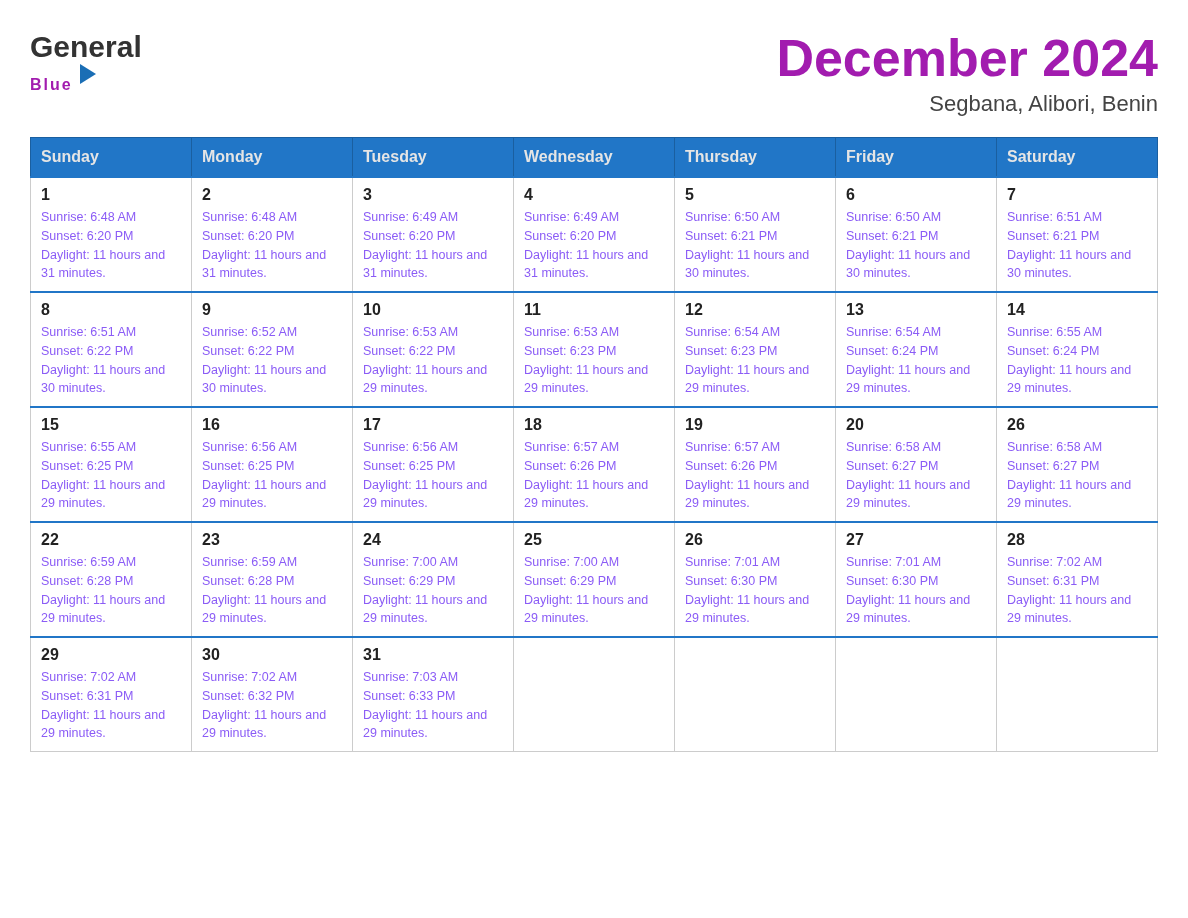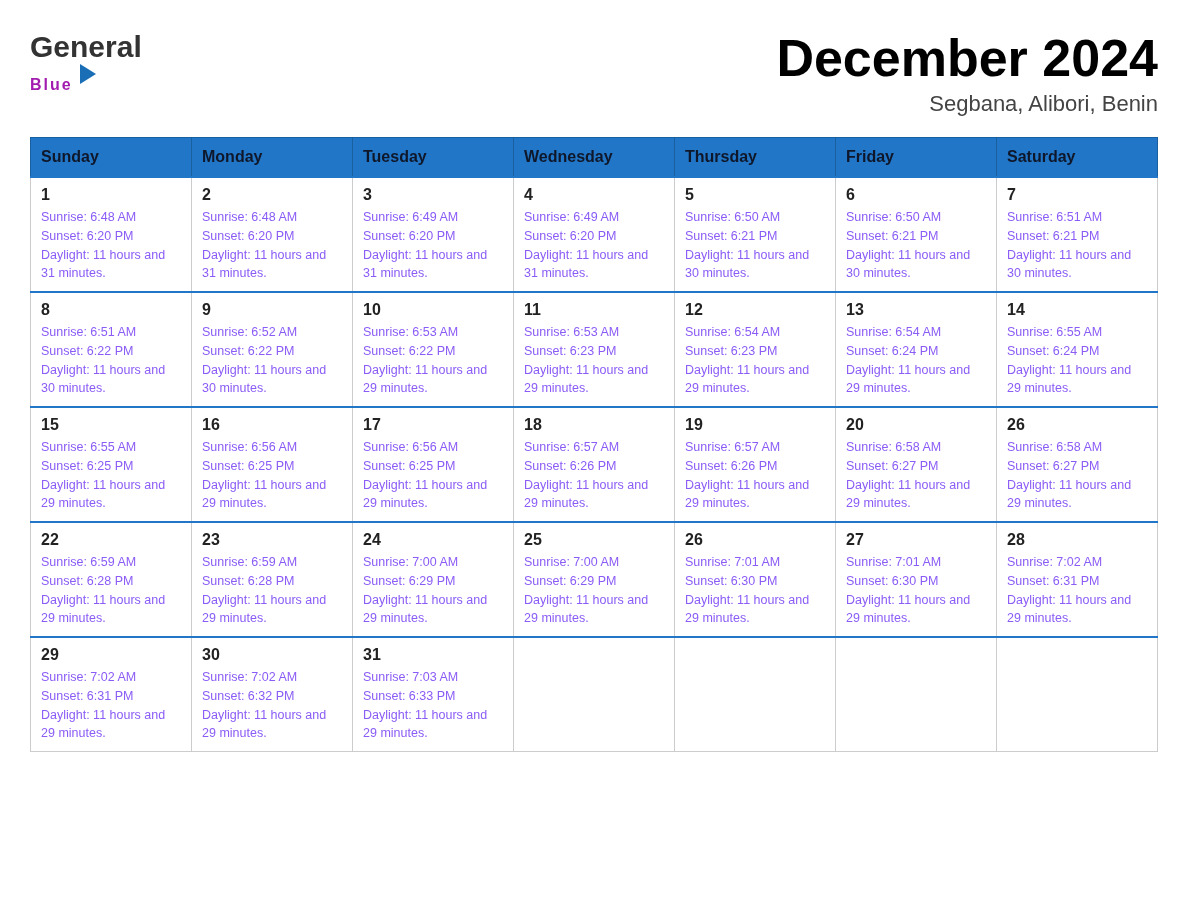--- a/index.html
+++ b/index.html
@@ -19,37 +19,37 @@
     .logo-area {
       display: flex;
       flex-direction: column;
     }
     .title-area {
       text-align: right;
     }
     .month-title {
       font-size: 52px;
       font-weight: bold;
-      color: #000000;
+      color: #a21caf;
       line-height: 1.1;
     }
     .subtitle {
       font-size: 22px;
       color: #444;
       margin-top: 4px;
       text-align: right;
     }
     table {
       width: 100%;
       border-collapse: collapse;
       table-layout: fixed;
     }
     thead tr th {
       background-color: #2176c7;
-      color: #0f172a;
+      color: #e5e5e5;
       font-size: 16px;
       font-weight: 600;
       padding: 10px 10px;
       text-align: left;
       border: 1px solid #1a5fa0;
     }
     tbody tr td {
       vertical-align: top;
       padding: 8px 10px;
       border-left: 1px solid #cccccc;

